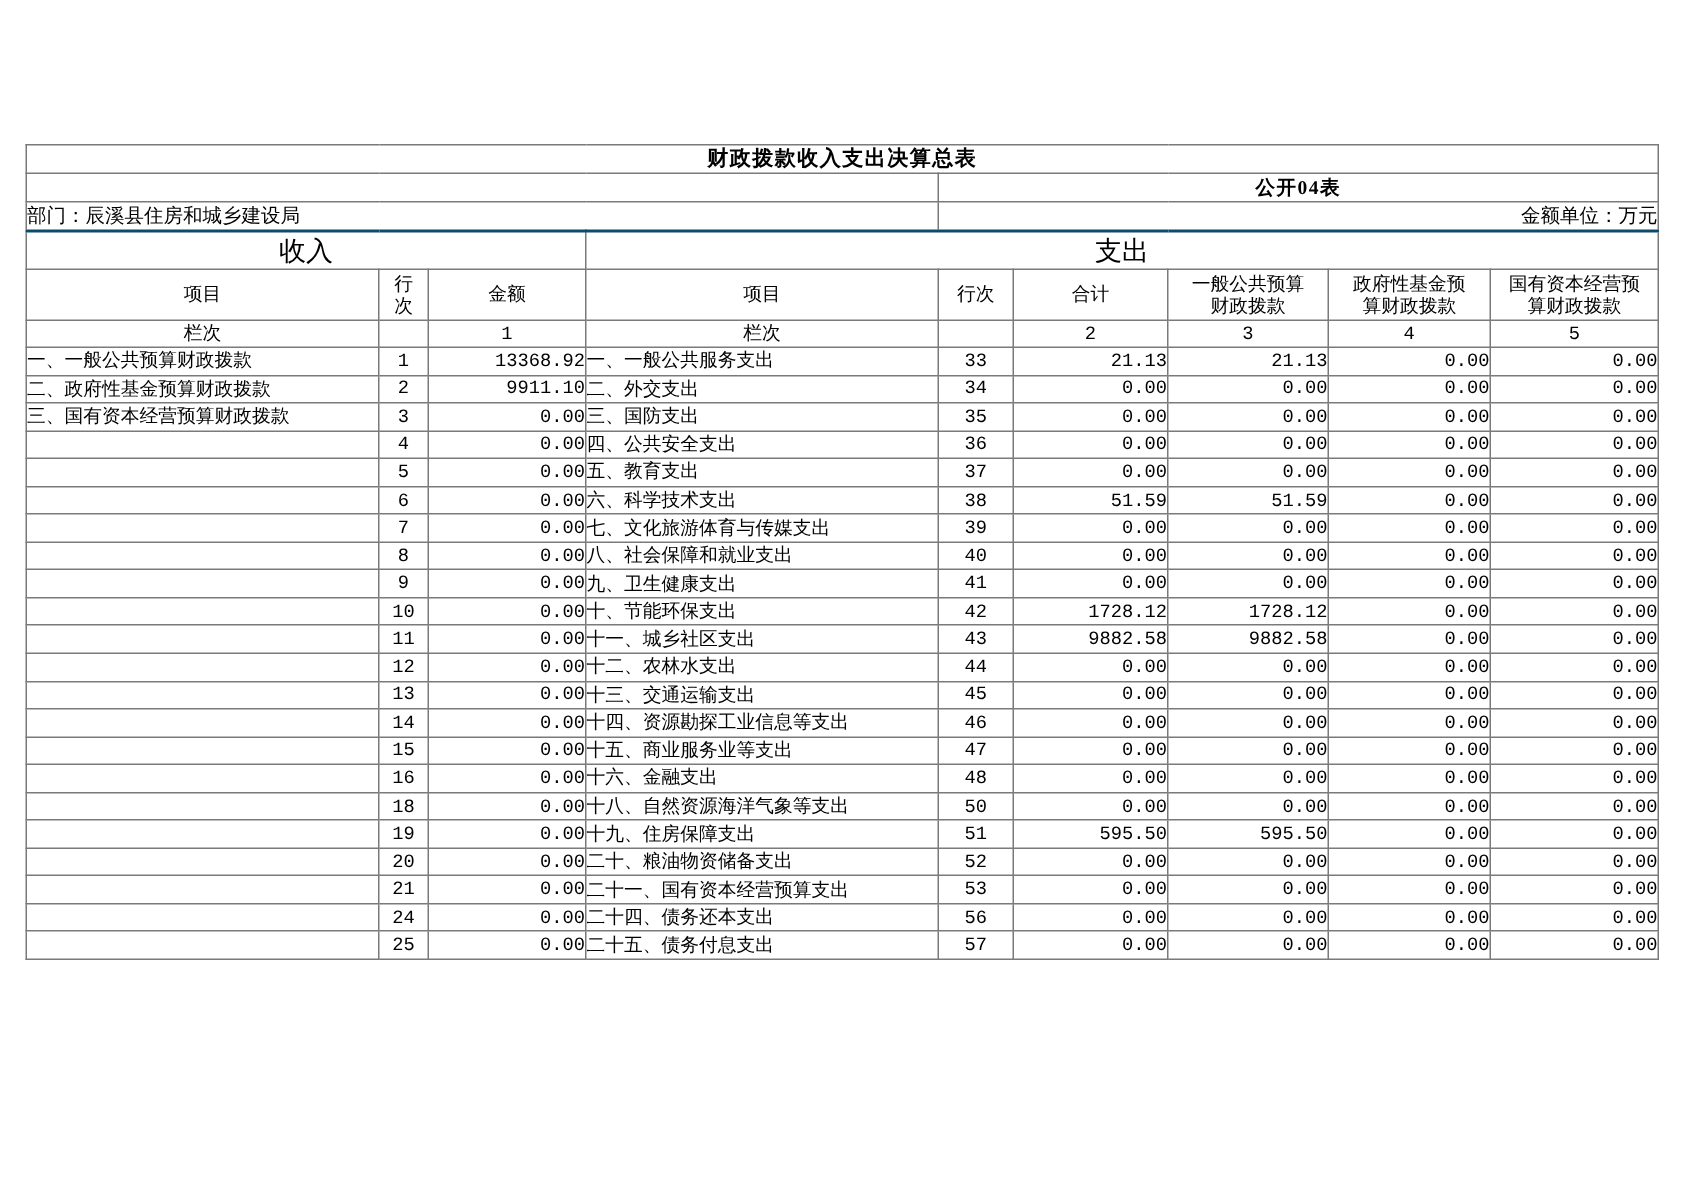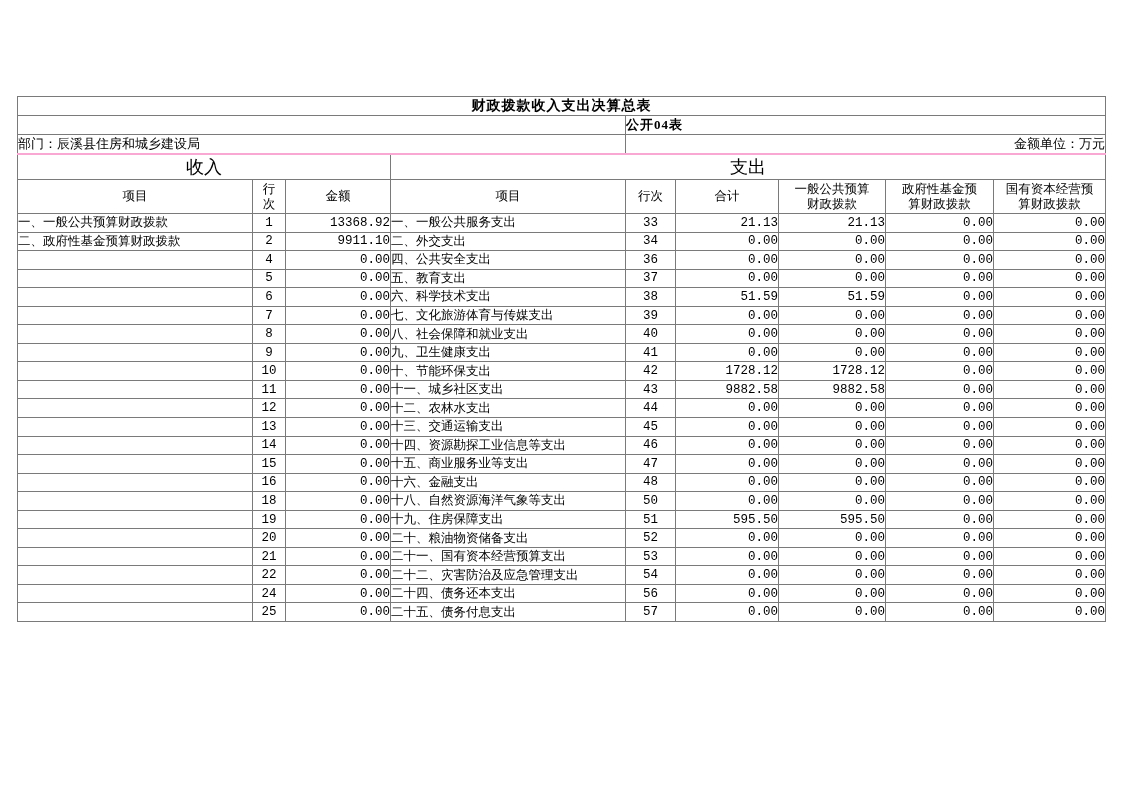--- a/index.html
+++ b/index.html
@@ -9,22 +9,22 @@
   }
   .sheet{position:absolute;left:17px;top:96px;width:1088px;}
   table.fin{border-collapse:collapse;table-layout:fixed;width:1088px;}
   table.fin td{
     border:1px solid #7a7a7a;padding:0;vertical-align:middle;
     overflow:hidden;background:#fff;
   }
   tr.r-title td{height:17px;}
   .t-title{text-align:center;font-weight:bold;font-size:14px;letter-spacing:1px;}
   tr.r-code td{height:18px;}
-  .t-code{text-align:left;font-weight:bold;font-size:13px;padding-right:5px;letter-spacing:1px;}
-  tr.r-meta td{height:16px;border-bottom:2px solid #f9a8d4;font-family:Liberation Mono, monospace;}
+  .t-code{text-align:center;font-weight:bold;font-size:13px;padding-right:5px;letter-spacing:1px;}
+  tr.r-meta td{height:16px;border-bottom:2px solid #0c4a6e;font-family:Liberation Mono, monospace;}
   .t-dept{text-align:left;font-size:13px;padding-left:5px;}
   .t-unit{text-align:right;font-size:13px;padding-right:5px;}
   tr.r-sec td{height:17px;text-align:center;font-size:18px;}
   tr.r-head td{height:33px;text-align:center;font-size:12.5px;line-height:15px;white-space:pre-line;}
   tr.r-index td{height:16px;text-align:center;font-size:12.5px;}
   tbody.grid tr{height:18.56px;}
   tbody.grid td{font-size:12.5px;white-space:nowrap;}
   .num{font-family:"Liberation Mono","DejaVu Sans Mono",monospace;font-size:12.5px;}
   .td-item{text-align:left;padding-left:4px;}
   .td-rowno{text-align:center;}
@@ -70,20 +70,31 @@
         <td>项目</td>
         <td>行次</td>
         <td>合计</td>
         <td>一般公共预算
 财政拨款</td>
         <td>政府性基金预
 算财政拨款</td>
         <td>国有资本经营预
 算财政拨款</td>
       </tr>
+      <tr class="r-index">
+        <td>栏次</td>
+        <td></td>
+        <td class="num">1</td>
+        <td>栏次</td>
+        <td></td>
+        <td class="num">2</td>
+        <td class="num">3</td>
+        <td class="num">4</td>
+        <td class="num">5</td>
+      </tr>
     </tbody>
     <tbody class="grid">
         <tr>
           <td class="td-item">一、一般公共预算财政拨款</td>
           <td class="td-rowno num">1</td>
           <td class="td-num num">13368.92</td>
           <td class="td-item">一、一般公共服务支出</td>
           <td class="td-rowno num">33</td>
           <td class="td-num num">21.13</td>
           <td class="td-num num">21.13</td>
@@ -95,20 +106,31 @@
           <td class="td-rowno num">2</td>
           <td class="td-num num">9911.10</td>
           <td class="td-item">二、外交支出</td>
           <td class="td-rowno num">34</td>
           <td class="td-num num">0.00</td>
           <td class="td-num num">0.00</td>
           <td class="td-num num">0.00</td>
           <td class="td-num num">0.00</td>
         </tr>
         <tr>
+          <td class="td-item">三、国有资本经营预算财政拨款</td>
+          <td class="td-rowno num">3</td>
+          <td class="td-num num">0.00</td>
+          <td class="td-item">三、国防支出</td>
+          <td class="td-rowno num">35</td>
+          <td class="td-num num">0.00</td>
+          <td class="td-num num">0.00</td>
+          <td class="td-num num">0.00</td>
+          <td class="td-num num">0.00</td>
+        </tr>
+        <tr>
           <td class="td-item"></td>
           <td class="td-rowno num">4</td>
           <td class="td-num num">0.00</td>
           <td class="td-item">四、公共安全支出</td>
           <td class="td-rowno num">36</td>
           <td class="td-num num">0.00</td>
           <td class="td-num num">0.00</td>
           <td class="td-num num">0.00</td>
           <td class="td-num num">0.00</td>
         </tr>
@@ -276,31 +298,20 @@
           <td class="td-num num">0.00</td>
           <td class="td-num num">0.00</td>
           <td class="td-num num">0.00</td>
         </tr>
         <tr>
           <td class="td-item"></td>
           <td class="td-rowno num">21</td>
           <td class="td-num num">0.00</td>
           <td class="td-item">二十一、国有资本经营预算支出</td>
           <td class="td-rowno num">53</td>
-          <td class="td-num num">0.00</td>
-          <td class="td-num num">0.00</td>
-          <td class="td-num num">0.00</td>
-          <td class="td-num num">0.00</td>
-        </tr>
-        <tr>
-          <td class="td-item"></td>
-          <td class="td-rowno num">22</td>
-          <td class="td-num num">0.00</td>
-          <td class="td-item">二十二、灾害防治及应急管理支出</td>
-          <td class="td-rowno num">54</td>
           <td class="td-num num">0.00</td>
           <td class="td-num num">0.00</td>
           <td class="td-num num">0.00</td>
           <td class="td-num num">0.00</td>
         </tr>
         <tr>
           <td class="td-item"></td>
           <td class="td-rowno num">24</td>
           <td class="td-num num">0.00</td>
           <td class="td-item">二十四、债务还本支出</td>

